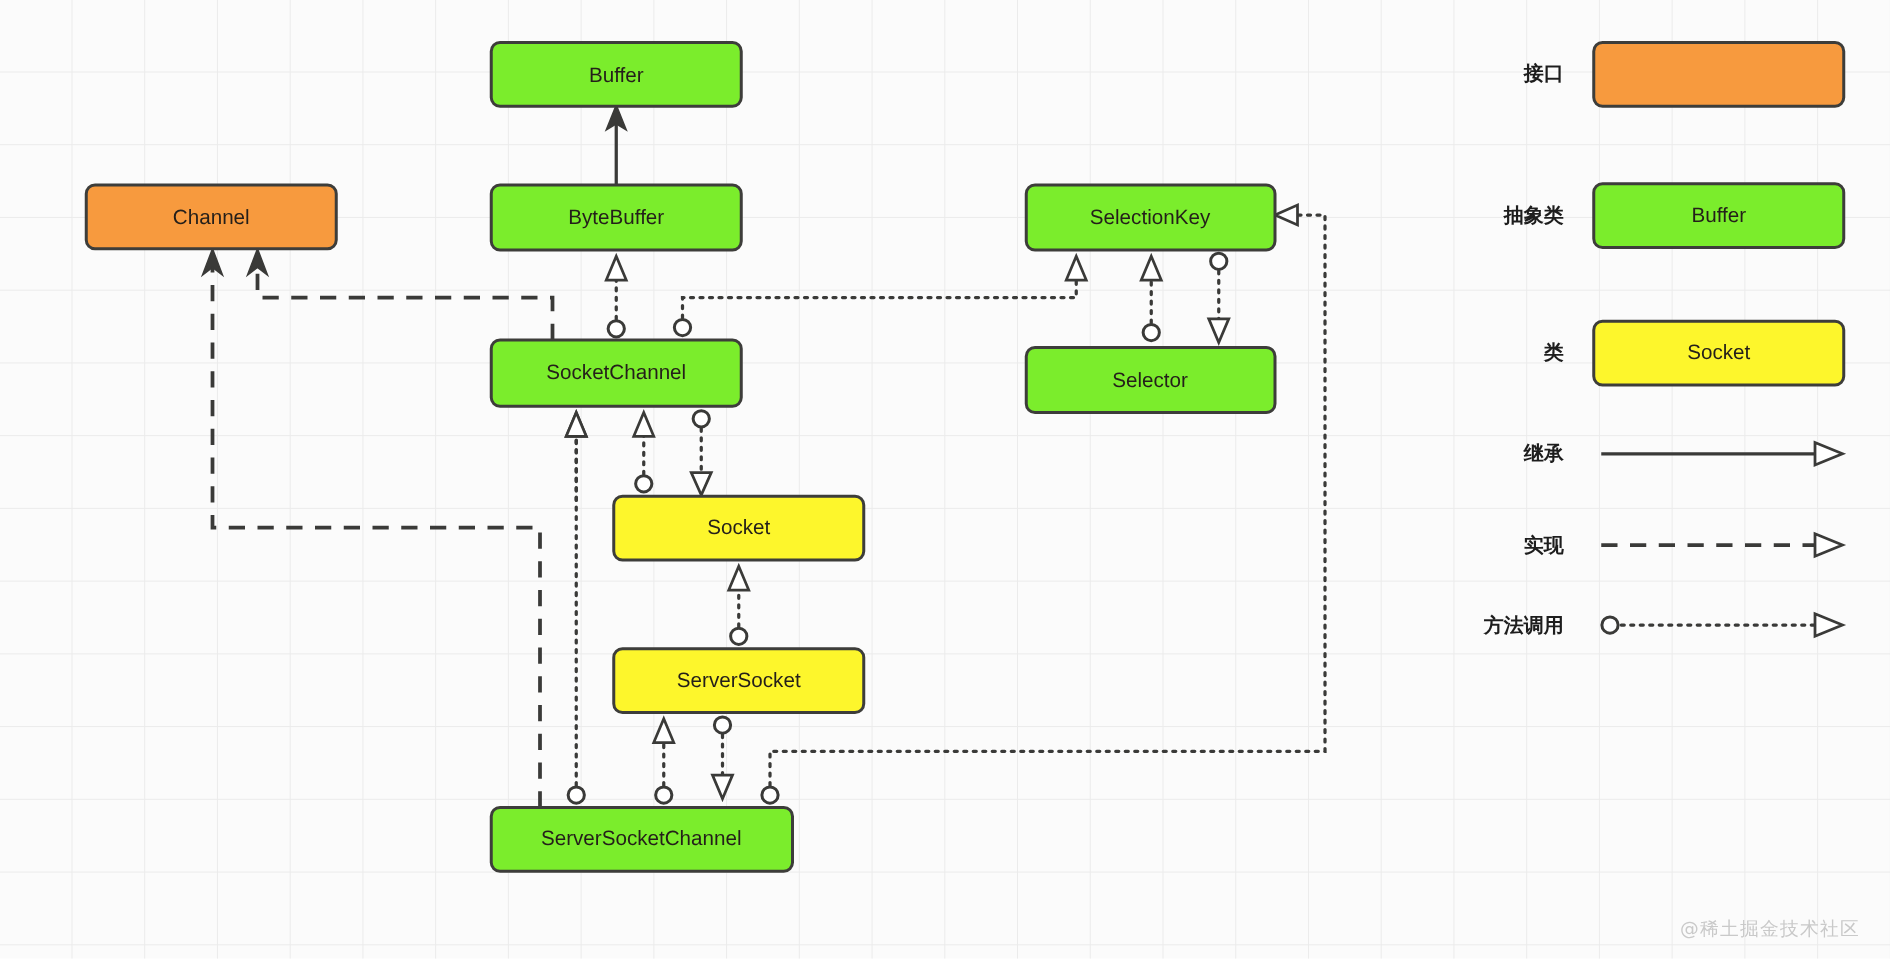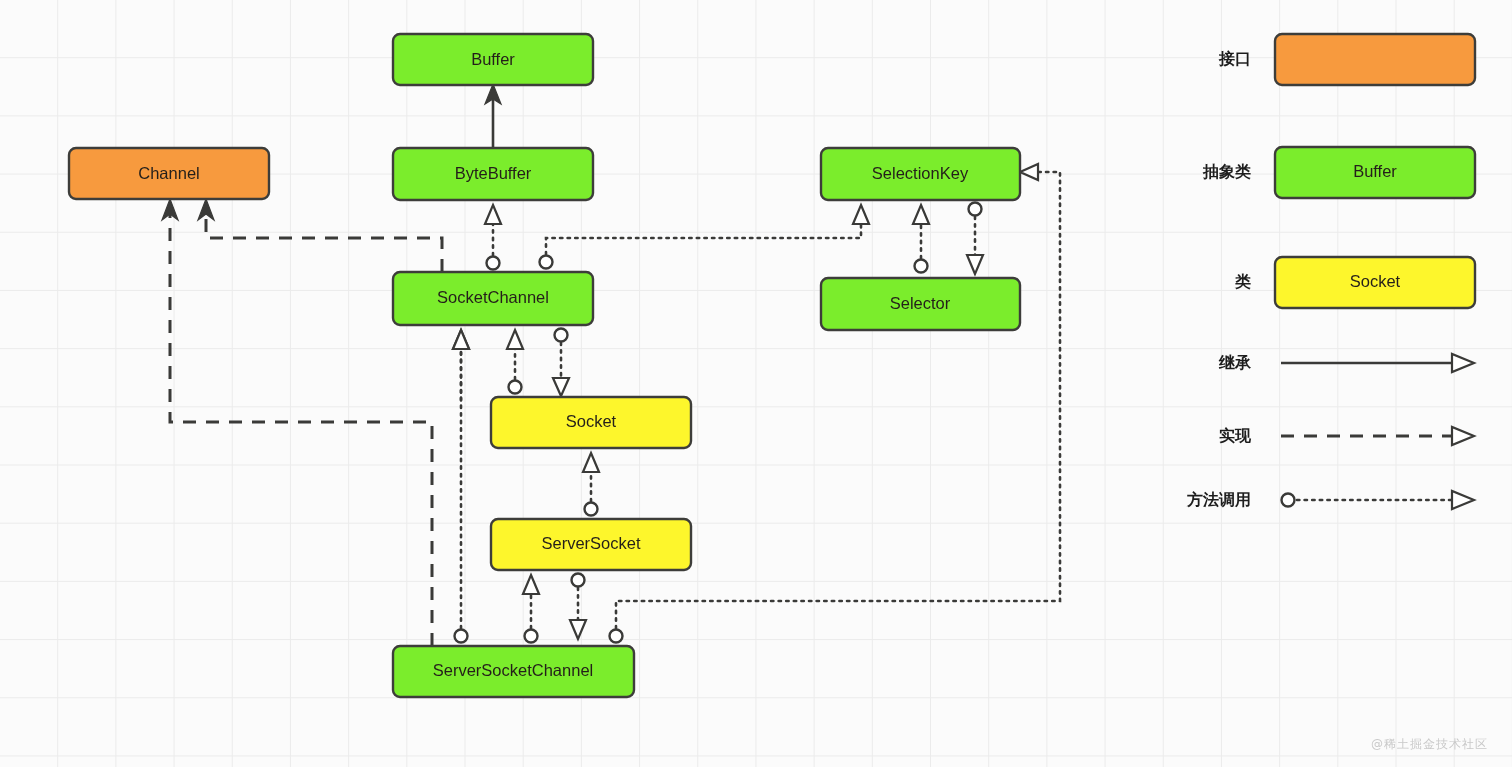--- a/index.html
+++ b/index.html
@@ -72,21 +72,21 @@
   .end-circle {
     fill: #ffffff;
     stroke: #3a3a38;
     stroke-width: 2.4;
   }
   .watermark {
     position: absolute;
     right: 24px;
     bottom: 14px;
     font-family: "DejaVu Sans", sans-serif;
-    font-size: 12px;
+    font-size: 15px;
     color: #c9c9c9;
     letter-spacing: 1px;
     user-select: none;
   }
 </style>
 </head>
 <body>
 
 <div id="canvas">
 

